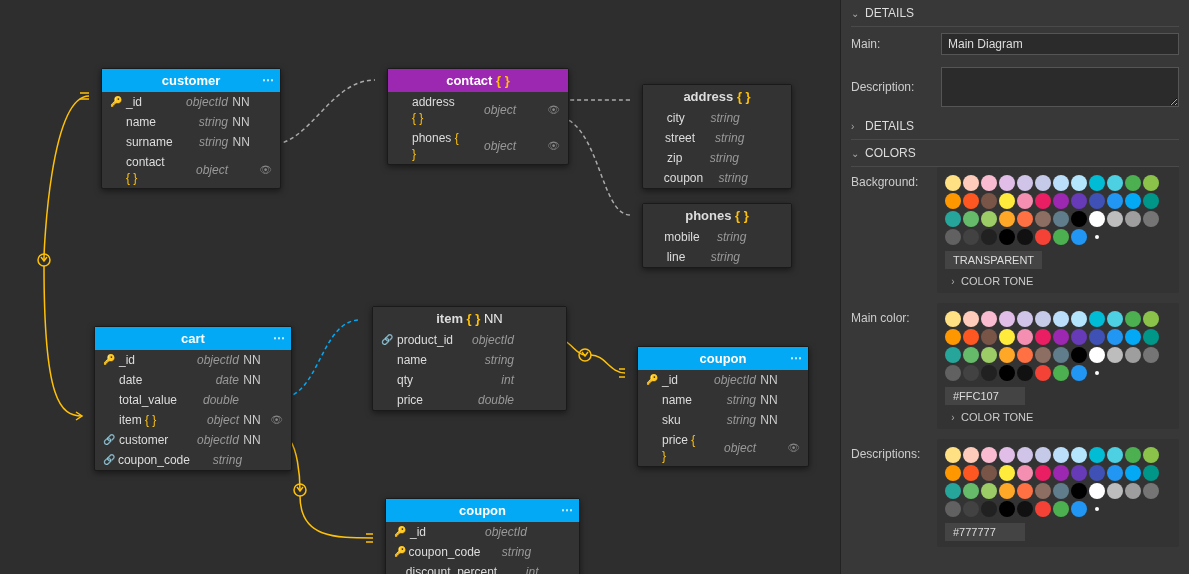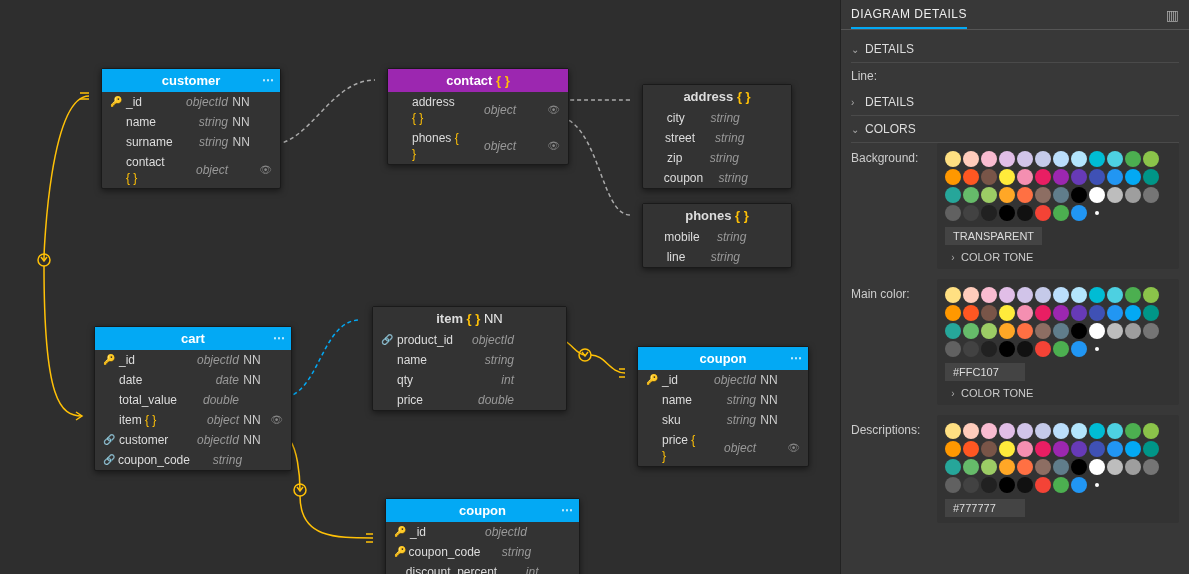--- a/index.html
+++ b/index.html
@@ -353,31 +353,32 @@
           <span class="ftype">int</span>
           <span class="fnn"></span>
           <span class="feye"></span>
         </div>
       </div>
   </div>
 </div>
 
 <div class="side">
   <div class="side-inner">
-    <div class="tab-bar">
-      <div class="tab">DIAGRAM DETAILS</div>
-      <div class="layout-icon">▥</div>
-    </div>
 
     <div class="sec-head">
       <span class="chev">⌄</span>
       <span>DETAILS</span>
     </div>
     <div class="form-row">
-      <div class="form-label">Line:</div>
+      <div class="form-label">Main:</div>
+      <input class="form-input" value="Main Diagram" style="">
+    </div>
+    <div class="form-row">
+      <div class="form-label">Description:</div>
+      <textarea class="form-textarea" style=""></textarea>
     </div>
 
     <div class="sec-head">
       <span class="chev">›</span>
       <span>DETAILS</span>
     </div>
 
     <div class="sec-head">
       <span class="chev">⌄</span>
       <span>COLORS</span>

